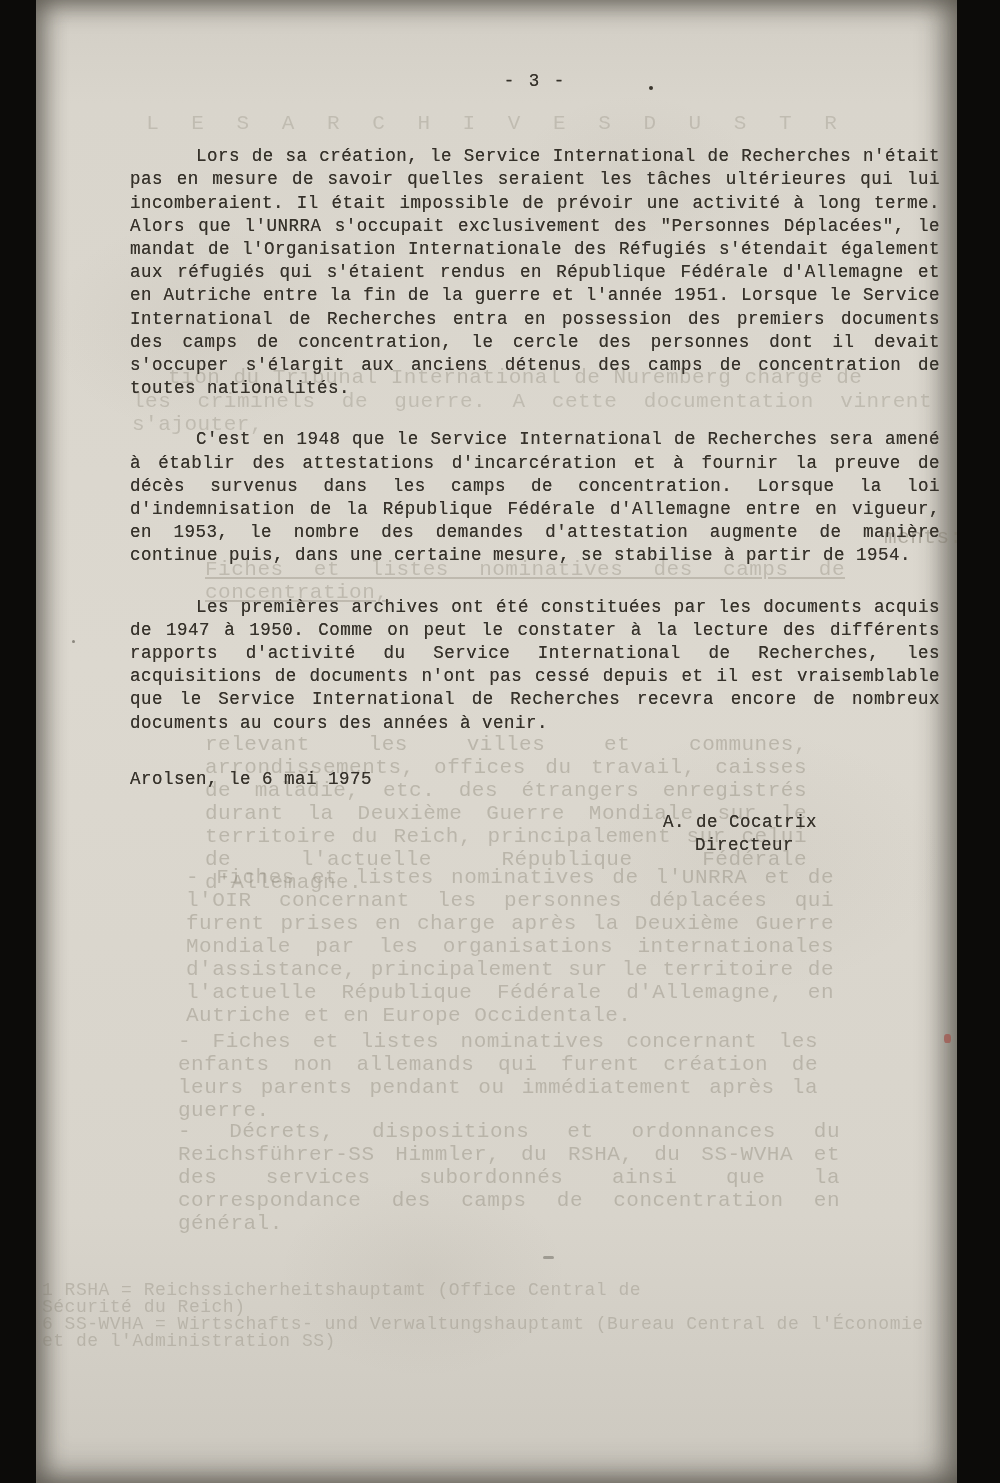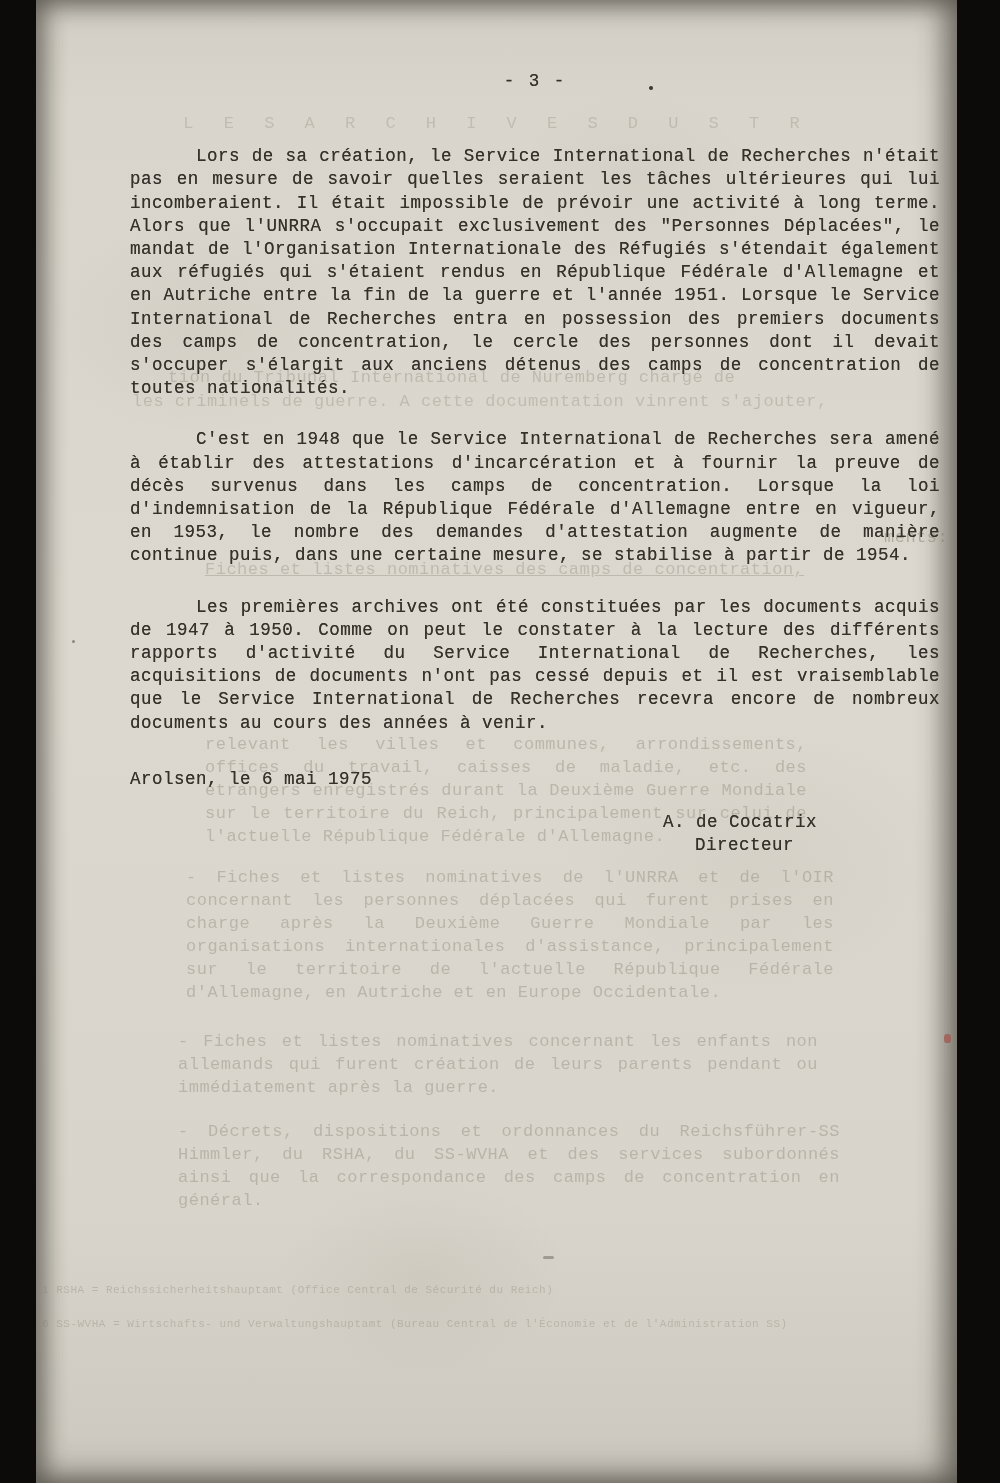--- a/index.html
+++ b/index.html
@@ -44,32 +44,32 @@
   .p1 { margin-top:52px; }
   .p2 { margin-top:28px; }
   .p3 { margin-top:28px; }
   .dateline { margin-top:33px; text-align:left; }
   .signature { margin-top:20px; text-align:left; }
   .sig-name  { padding-left:533px; }
   .sig-title { padding-left:565px; }
   
   .ghost {
     position:absolute; color:#7d7768; opacity:.34; filter:blur(.5px);
-    font-size:17px; line-height:23px; letter-spacing:.5px; text-align:justify;
+    font-size:21px; line-height:23px; letter-spacing:.5px; text-align:justify;
   }
   .g0 { top:112px; left:36px; width:921px; text-align:center; letter-spacing:10px; opacity:.26; }
   .g1 { top:366px; left:168px; width:700px; opacity:.30; }
   .g2 { top:390px; left:132px; width:800px; opacity:.28; }
   .g3 { top:526px; left:884px; width:76px; white-space:nowrap; opacity:.45; }
   .g4 { top:558px; left:205px; width:640px; opacity:.30;text-decoration:underline; }
   .g5 { top:724px; left:205px; width:602px;margin-top:9px; }
   .g6 { top:866px; left:186px; width:648px; }
   .g7 { top:1030px; left:178px; width:640px; }
   .g8 { top:1120px; left:178px; width:662px; }
-  .g9, .g10 { font-size:11px; line-height:17px; opacity:.30; text-align:left; }
+  .g9, .g10 { font-size:18px; line-height:17px; opacity:.30; text-align:left; }
   .g9  { top:1282px; left:42px;  width:600px; }
   .g10 { top:1316px; left:42px;  width:900px; }
   
   .speck { position:absolute; background:#3a362e; border-radius:50%; }
   .s1 { left:649px; top:86px;  width:4px; height:4px; }
   .s2 { left:944px; top:1034px; width:7px; height:9px; background:#a05a52; border-radius:40%; opacity:.8; }
   .s3 { left:72px;  top:640px; width:3px; height:3px; opacity:.5; }
   .s4 { left:543px; top:1256px; width:11px; height:3px; opacity:.35; border-radius:2px; }
 </style>
 </head>

